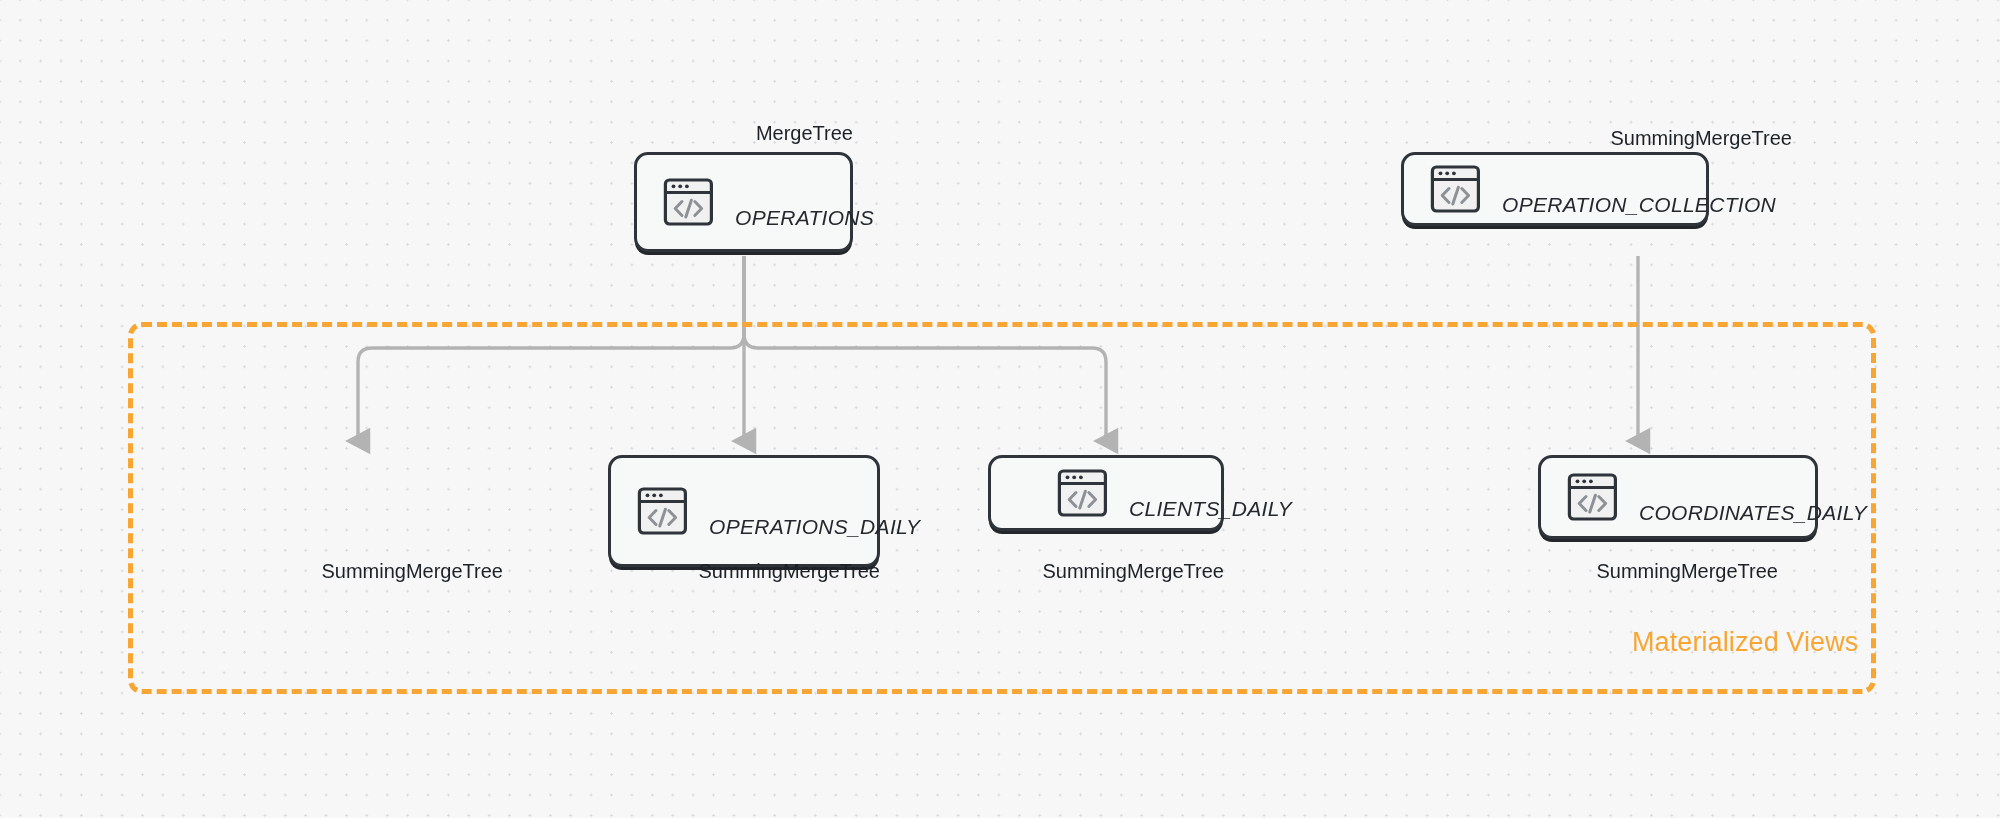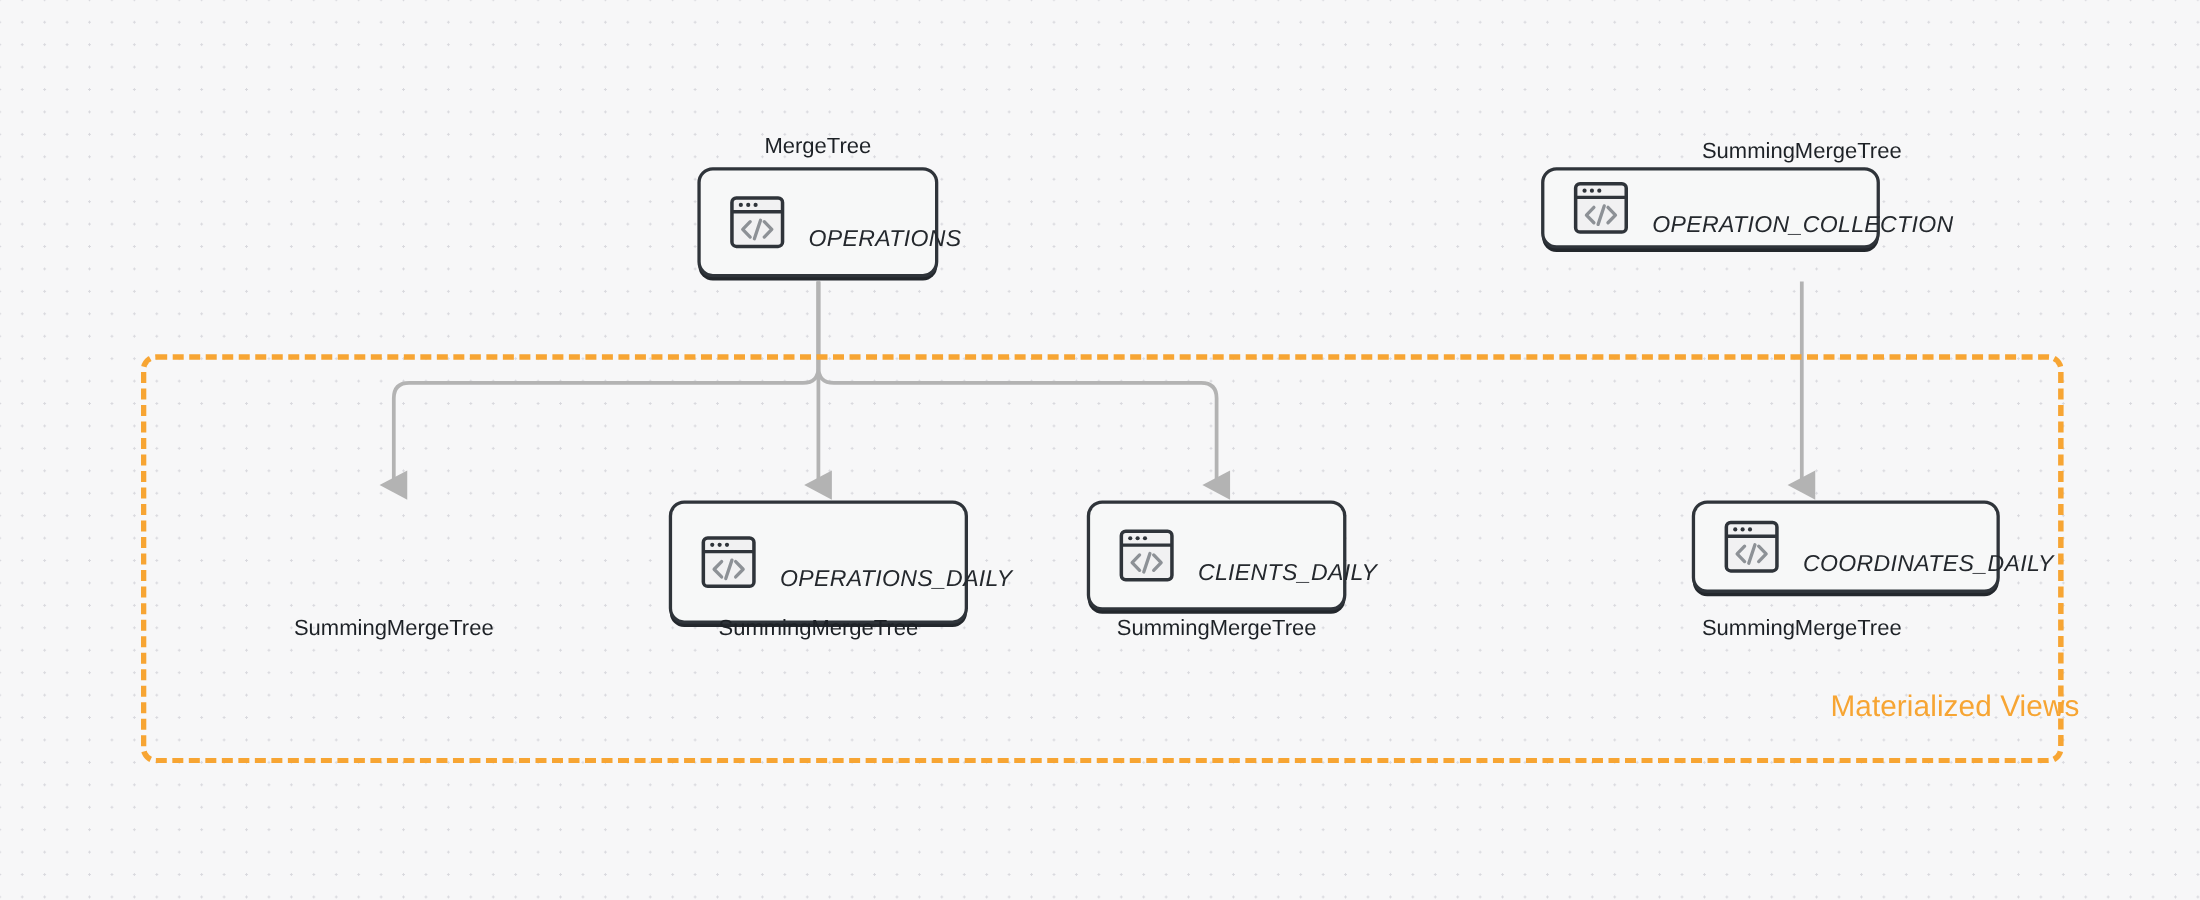--- a/index.html
+++ b/index.html
@@ -83,21 +83,21 @@
     padding-right: 24px;
     margin-top: 32px;
   }
 
   
   .caption {
     position: absolute;
     font-size: 20px;
     color: #1d2126;
     white-space: nowrap;
-    text-align: center;
+    text-align: right;
     z-index: 3;
     font-family: "Liberation Sans", sans-serif;
   }
 </style>
 </head>
 <body>
 
 <div id="canvas">
 
   <svg id="connectors" viewBox="0 0 2000 818">
@@ -110,21 +110,21 @@
     <path d="M 744 256 L 744 441" fill="none" stroke="#b3b3b3" stroke-width="3.4" marker-end="url(#arrowhead)"></path>
 
     <path d="M 744 256 L 744 334 Q 744 348 730 348 L 372 348 Q 358 348 358 362 L 358 441" fill="none" stroke="#b3b3b3" stroke-width="3.4" marker-end="url(#arrowhead)"></path>
 
     <path d="M 744 256 L 744 334 Q 744 348 758 348 L 1092 348 Q 1106 348 1106 362 L 1106 441" fill="none" stroke="#b3b3b3" stroke-width="3.4" marker-end="url(#arrowhead)"></path>
 
     <path d="M 1638 256 L 1638 441" fill="none" stroke="#b3b3b3" stroke-width="3.4" marker-end="url(#arrowhead)"></path>
   </svg>
 
   <div class="group-box" style="left:128px; top:322px; width:1748px; height:372px;"></div>
-  <div class="group-label" style="left:1632px; top:627px;margin-left:32px;">Materialized Views</div>
+  <div class="group-label" style="left:1632px; top:627px;">Materialized Views</div>
 
   <div class="caption" style="left:634px; top:122px; width:219px;">MergeTree</div>
 
   <div class="node" style="left:634px; top:152px; width:219px; height:100px;">
     <svg class="node-icon" viewBox="0 0 58 52">
       <rect x="2.4" y="4.0" width="46" height="44" rx="4" ry="4" fill="#f1f1f2" stroke="#2f343a" stroke-width="3.2"></rect>
       <line x1="2.4" y1="16.5" x2="48.4" y2="16.5" stroke="#2f343a" stroke-width="3.0"></line>
       <circle cx="10.5" cy="10.3" r="1.9" fill="#2f343a"></circle>
       <circle cx="17.2" cy="10.3" r="1.9" fill="#2f343a"></circle>
       <circle cx="23.9" cy="10.3" r="1.9" fill="#2f343a"></circle>
@@ -161,21 +161,21 @@
       <circle cx="17.2" cy="10.3" r="1.9" fill="#2f343a"></circle>
       <circle cx="23.9" cy="10.3" r="1.9" fill="#2f343a"></circle>
       <path d="M 19.0 25.5 L 12.2 32.5 L 19.0 39.5" fill="none" stroke="#8d9196" stroke-width="3.0" stroke-linecap="round" stroke-linejoin="round"></path>
       <path d="M 31.8 25.5 L 38.6 32.5 L 31.8 39.5" fill="none" stroke="#8d9196" stroke-width="3.0" stroke-linecap="round" stroke-linejoin="round"></path>
       <line x1="28.4" y1="24.2" x2="22.8" y2="41.0" stroke="#8d9196" stroke-width="3.0" stroke-linecap="round"></line>
     </svg>
     <span class="node-label">OPERATIONS_DAILY</span>
   </div>
   <div class="caption" style="left:608px; top:560px; width:272px;">SummingMergeTree</div>
 
-  <div class="node" style="left:988px; top:455px; width:236px; height:100px;">
+  <div class="node" style="left:988px; top:455px; width:236px; height:76px;padding-left:40px;">
     <svg class="node-icon" viewBox="0 0 58 52">
       <rect x="2.4" y="4.0" width="46" height="44" rx="4" ry="4" fill="#f1f1f2" stroke="#2f343a" stroke-width="3.2"></rect>
       <line x1="2.4" y1="16.5" x2="48.4" y2="16.5" stroke="#2f343a" stroke-width="3.0"></line>
       <circle cx="10.5" cy="10.3" r="1.9" fill="#2f343a"></circle>
       <circle cx="17.2" cy="10.3" r="1.9" fill="#2f343a"></circle>
       <circle cx="23.9" cy="10.3" r="1.9" fill="#2f343a"></circle>
       <path d="M 19.0 25.5 L 12.2 32.5 L 19.0 39.5" fill="none" stroke="#8d9196" stroke-width="3.0" stroke-linecap="round" stroke-linejoin="round"></path>
       <path d="M 31.8 25.5 L 38.6 32.5 L 31.8 39.5" fill="none" stroke="#8d9196" stroke-width="3.0" stroke-linecap="round" stroke-linejoin="round"></path>
       <line x1="28.4" y1="24.2" x2="22.8" y2="41.0" stroke="#8d9196" stroke-width="3.0" stroke-linecap="round"></line>
     </svg>

